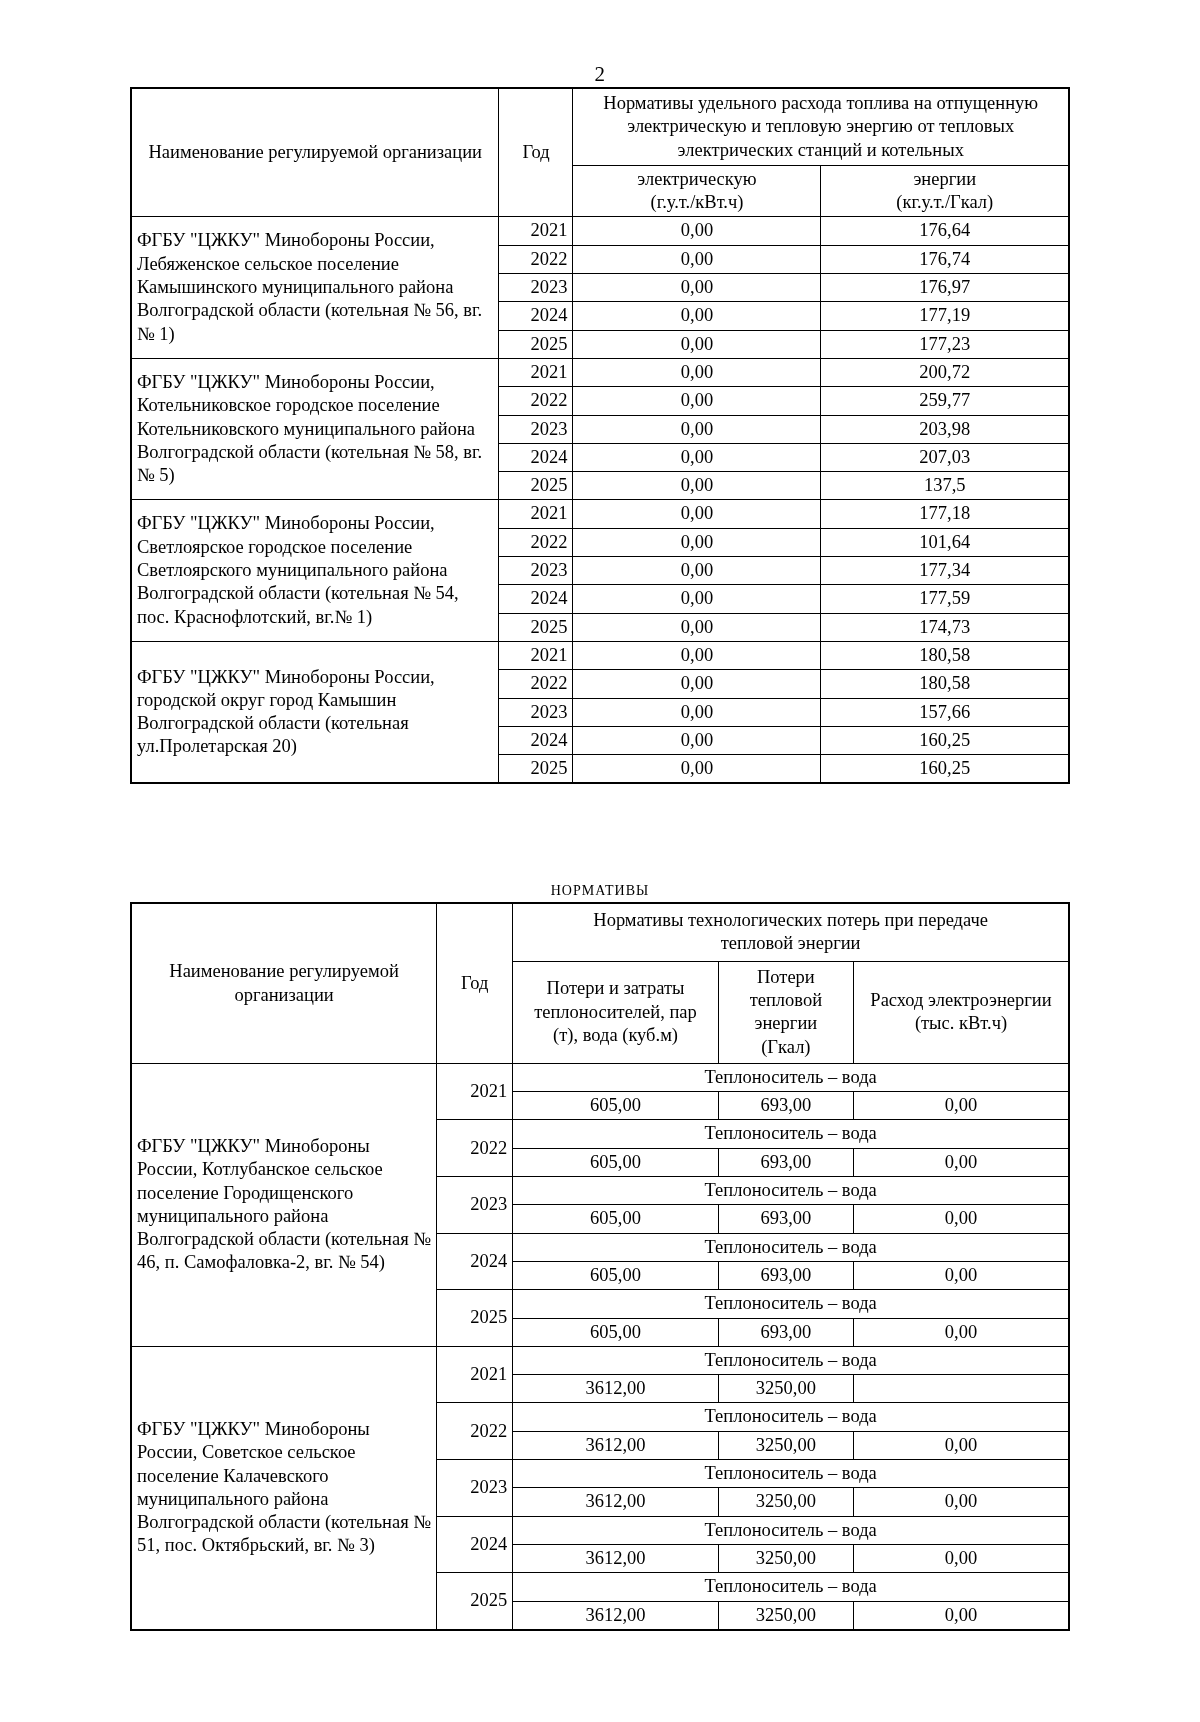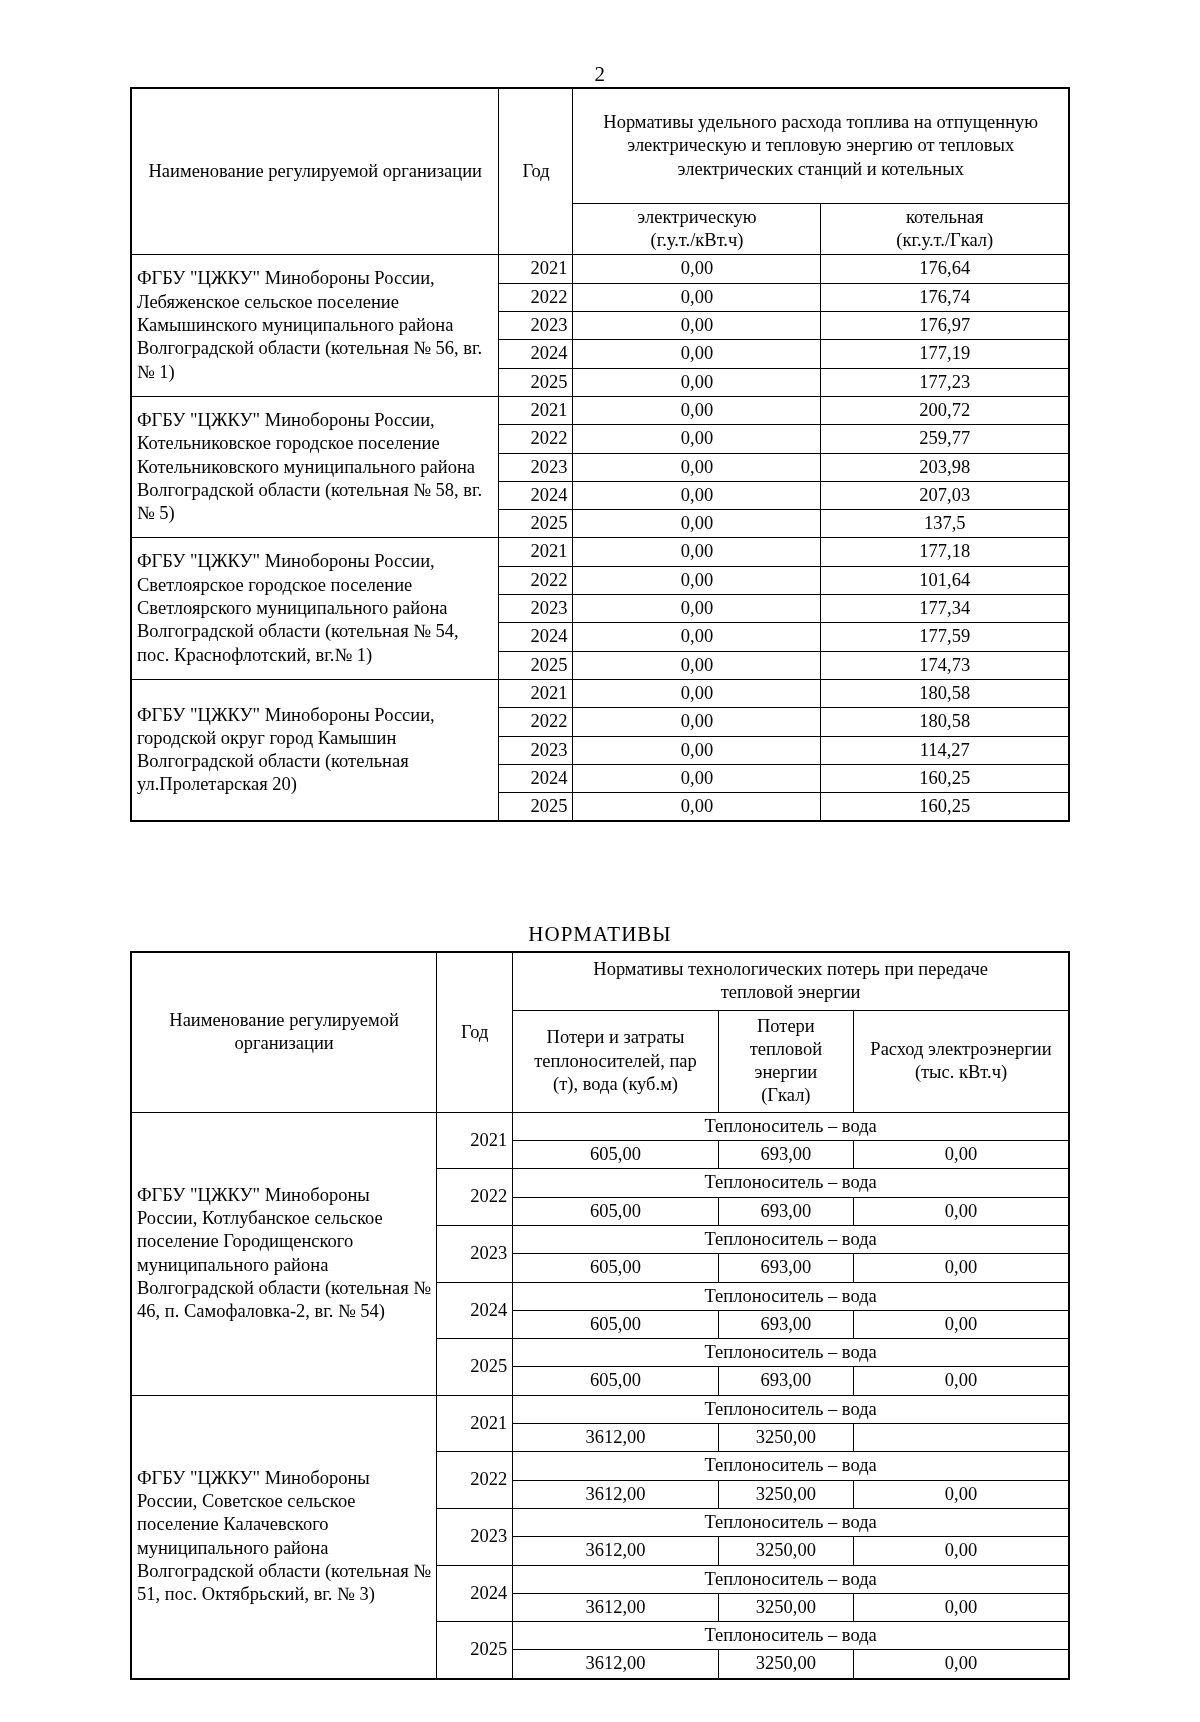--- a/index.html
+++ b/index.html
@@ -34,21 +34,21 @@
   }
   .tbl1 { width:940px; margin-top:14px; }
   .tbl2 { width:940px; margin-top:16px; }
   .hdr { text-align:center; vertical-align:middle; }
   .orgcell { text-align:left; vertical-align:middle; padding:4px 8px 4px 10px; font-size:18.5px; line-height:1.30; }
   .yearcell { text-align:right; width:74px; }
   .numcell { text-align:center; }
   .sec-title {
     text-align:center;
     margin-top:96px;
-    font-size:21px;
+    font-size:14px;
     line-height:1.55;
   }
   .sec-title .l1 { letter-spacing:1px; }
   .grp-sep > td { border-top:2px solid #000; }
 </style>
 </head>
 <body>
 
 <div class="page">
 
@@ -58,29 +58,29 @@
     <colgroup>
       <col style="width:368px">
       <col style="width:74px">
       <col style="width:248px">
       <col style="width:248px">
     </colgroup>
     <tbody id="t1-head">
         <tr>
           <td class="hdr orgcell" rowspan="2" style="text-align: center;">Наименование регулируемой организации</td>
           <td class="hdr" rowspan="2">Год</td>
-          <td class="hdr" colspan="2" style="padding: 22px 10px;">Нормативы удельного расхода топлива на отпущенную электрическую и тепловую энергию от тепловых электрических станций и котельных</td>
+          <td class="hdr" colspan="2" style="padding: 3px 10px;">Нормативы удельного расхода топлива на отпущенную электрическую и тепловую энергию от тепловых электрических станций и котельных</td>
         </tr>
         <tr>
           <td class="hdr">
             <div>электрическую</div>
             <div>(г.у.т./кВт.ч)</div>
           </td>
           <td class="hdr">
-            <div>котельная</div>
+            <div>энергии</div>
             <div>(кг.у.т./Гкал)</div>
           </td>
         </tr>
       </tbody>
     <tbody id="t1-body">
         <tr class="grp-sep">
           <td class="orgcell" rowspan="5">ФГБУ "ЦЖКУ" Минобороны России, Лебяженское сельское поселение Камышинского муниципального района Волгоградской области (котельная № 56, вг.№ 1)</td>
           <td class="yearcell">2021</td>
           <td class="numcell">0,00</td>
           <td class="numcell">176,64</td>
@@ -164,21 +164,21 @@
           <td class="numcell">180,58</td>
         </tr>
         <tr>
           <td class="yearcell">2022</td>
           <td class="numcell">0,00</td>
           <td class="numcell">180,58</td>
         </tr>
         <tr>
           <td class="yearcell">2023</td>
           <td class="numcell">0,00</td>
-          <td class="numcell">114,27</td>
+          <td class="numcell">157,66</td>
         </tr>
         <tr>
           <td class="yearcell">2024</td>
           <td class="numcell">0,00</td>
           <td class="numcell">160,25</td>
         </tr>
         <tr>
           <td class="yearcell">2025</td>
           <td class="numcell">0,00</td>
           <td class="numcell">160,25</td>

